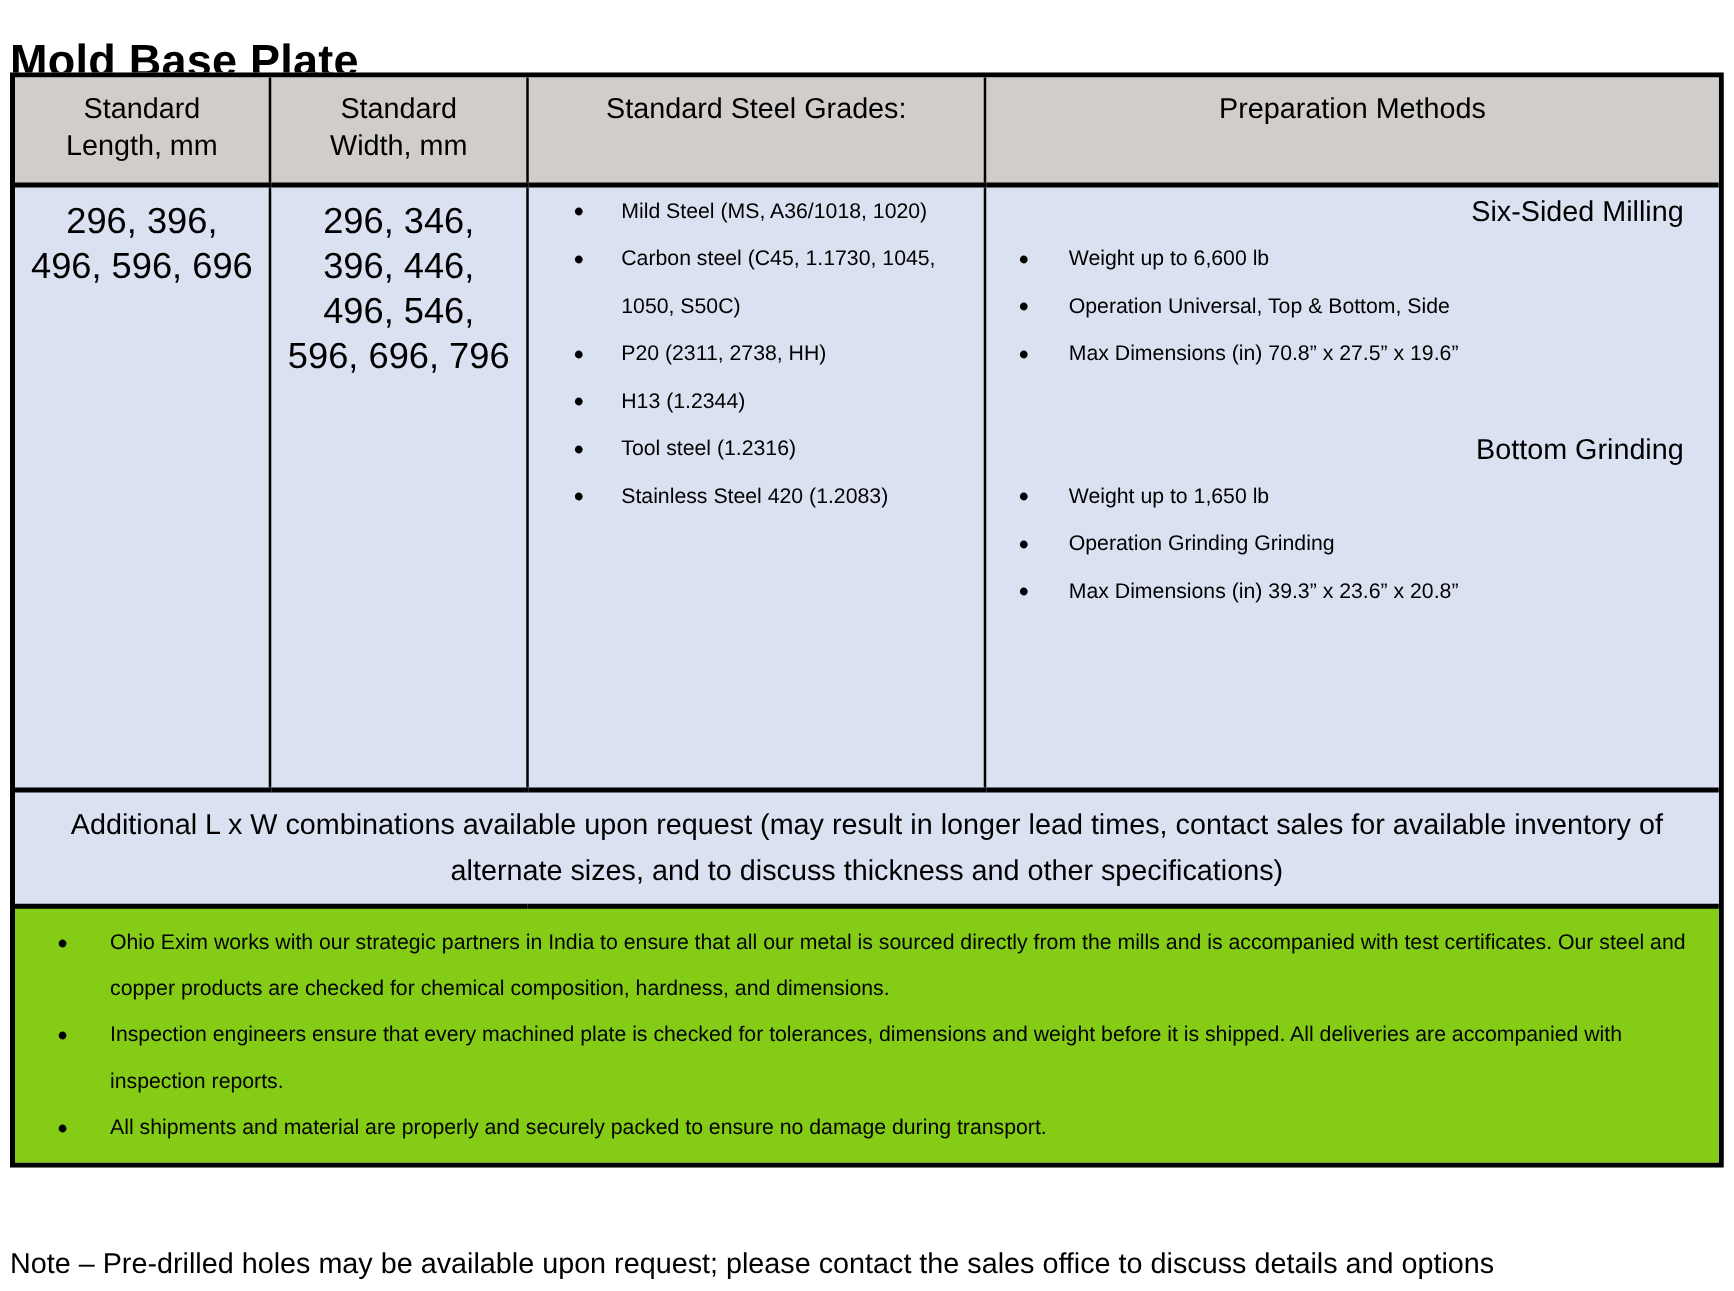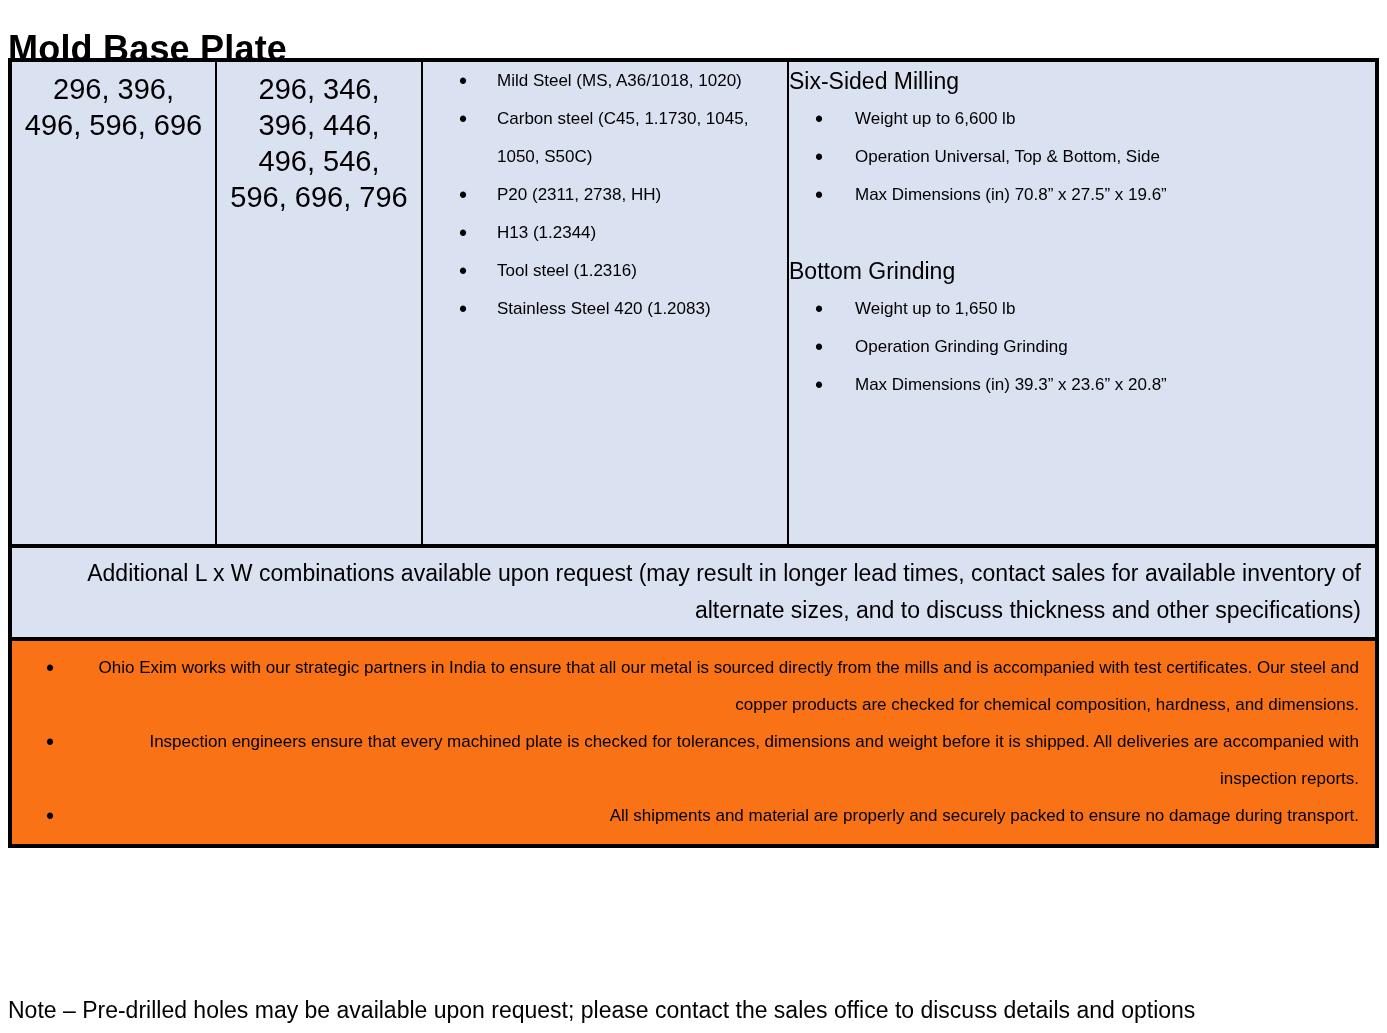--- a/index.html
+++ b/index.html
@@ -109,45 +109,44 @@
     line-height: 38px;
   }
 
   .grades-cell { padding: 9px 4px 0 0; }
   .prep-cell   { padding: 9px 4px 0 0; }
 
   .prep-cell ul.blist li { padding-left: 66px; }
   .prep-cell ul.blist li::before { left: 26px; }
 
   .prep-heading {
-    text-align: left;
+    text-align: right;
     font-size: 23px;
     line-height: 38px;
     padding-right: 28px;
   }
   .prep-gap { height: 38px; }
 
   
   .note-row td {
     border-bottom: 4px solid #000000;
     background: #dae1f1;
     font-size: 23px;
     line-height: 37px;
     padding: 7px 14px 8px 14px;
     vertical-align: top;
-    text-align: right;
+    text-align: center;
   }
 
   
   .quality-row td {
-    background: #f97316;
+    background: #84cc16;
     padding: 8px 16px 10px 4px;
     vertical-align: top;
     border-bottom: none;
-    text-align: right;
   }
   .quality-row ul.blist li {
     line-height: 37px;
     padding-left: 72px;
     margin-bottom: 0;
   }
   .quality-row ul.blist li::before { left: 30px; }
 
   
   .footer-note {
@@ -169,20 +168,36 @@
   <div class="spec-table">
     <table>
       <colgroup>
         <col style="width:204px">
         <col style="width:206px">
         <col style="width:366px">
         <col style="width:587px">
       </colgroup>
       <tbody>
 
+        <tr class="hdr">
+          <td>
+            <span class="hdr-line">Standard</span>
+            <span class="hdr-line">Length, mm</span>
+          </td>
+          <td>
+            <span class="hdr-line">Standard</span>
+            <span class="hdr-line">Width, mm</span>
+          </td>
+          <td>
+            <span class="hdr-line">Standard Steel Grades:</span>
+          </td>
+          <td>
+            <span class="hdr-line">Preparation Methods</span>
+          </td>
+        </tr>
 
         <tr class="body-row">
 
           <td>
             <div class="sizes">
               <span>296, 396,</span>
               <span>496, 596, 696</span>
             </div>
           </td>
 

